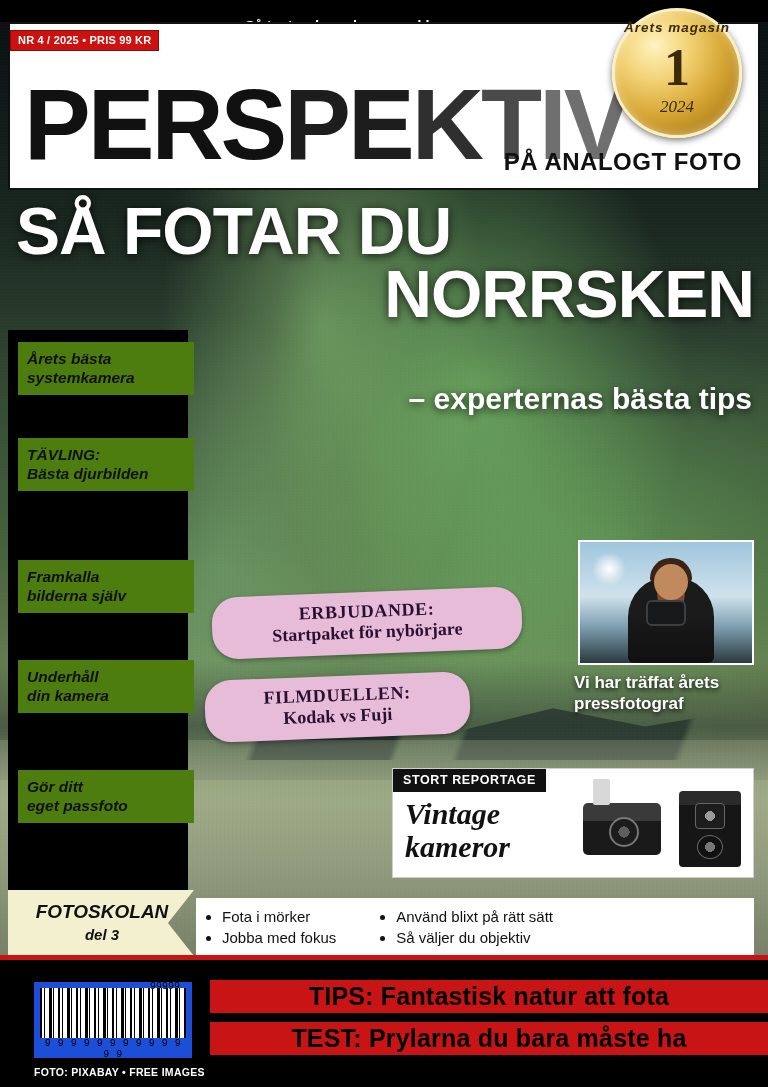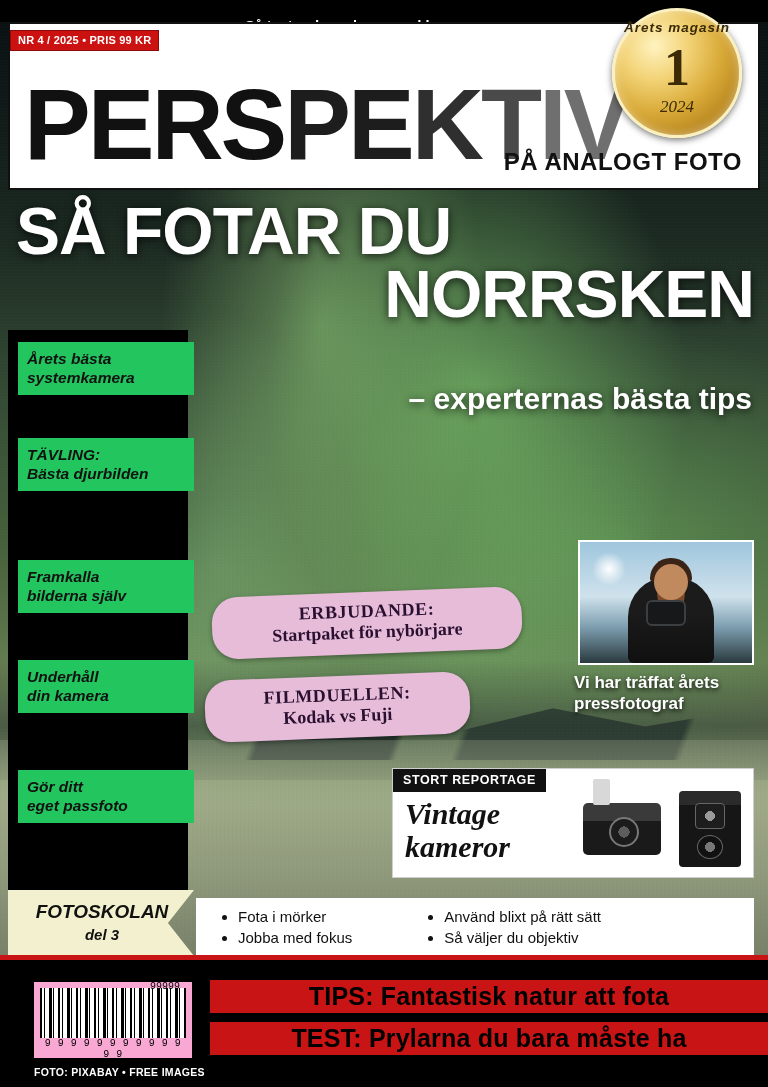--- a/index.html
+++ b/index.html
@@ -167,21 +167,21 @@
   }
 
   
   .leftcol {
     position: absolute; left: 8px; top: 330px;
     width: 180px; height: 565px;
     background: #000;
   }
   .ybox {
     position: absolute; left: 10px; width: 176px;
-    background: #22c55e;
+    background: #4d7c0f;
     color: #111;
     font-weight: bold; font-style: italic;
     font-size: 15.5px; line-height: 19px;
     padding: 7px 9px 8px 9px;
   }
   .ybox.b1 { top: 12px; }
   .ybox.b2 { top: 108px; }
   .ybox.b3 { top: 230px; }
   .ybox.b4 { top: 330px; }
   .ybox.b5 { top: 440px; }
@@ -296,21 +296,21 @@
     background: radial-gradient(circle, #777 0 30%, #111 31% 100%); border: 1px solid #666; }
 
   
   .bullets {
     position: absolute; left: 196px; top: 898px; right: 14px; height: 58px;
     background: #fff;
     display: flex; align-items: center;
     padding: 0 10px;
     gap: 18px;
   }
-  .bullets ul { margin: 16px; padding: 0 0 0 16px; list-style: disc; }
+  .bullets ul { margin: 0; padding: 0 0 0 16px; list-style: disc; }
   .bullets li { font-size: 15px; line-height: 21px; color: #111; }
   .bullets .col { flex: 0 0 auto; }
   .bullets .col2 { margin-left: 26px; }
 
   
   .redband {
     position: absolute; left: 210px; right: 0; height: 33px;
     background: #c81414;
     color: #000000;
     font-size: 25px; font-weight: bold;
@@ -324,21 +324,21 @@
     background: #000;
   }
   .thin-red {
     position: absolute; left: 0; right: 0; top: 955px; height: 6px; background: #c81414;
   }
 
   
   .barcode {
     position: absolute; left: 34px; top: 982px;
     width: 158px; height: 76px;
-    background: #f9a8d4;
+    background: #1d4ed8;
     padding: 6px 6px 2px 6px;
   }
   .bars {
     height: 50px;
     background:
       repeating-linear-gradient(90deg,
         #000 0 2px, #fff 2px 4px, #000 4px 5px, #fff 5px 9px,
         #000 9px 12px, #fff 12px 13px, #000 13px 14px, #fff 14px 18px);
   }
   .barcode .num {

